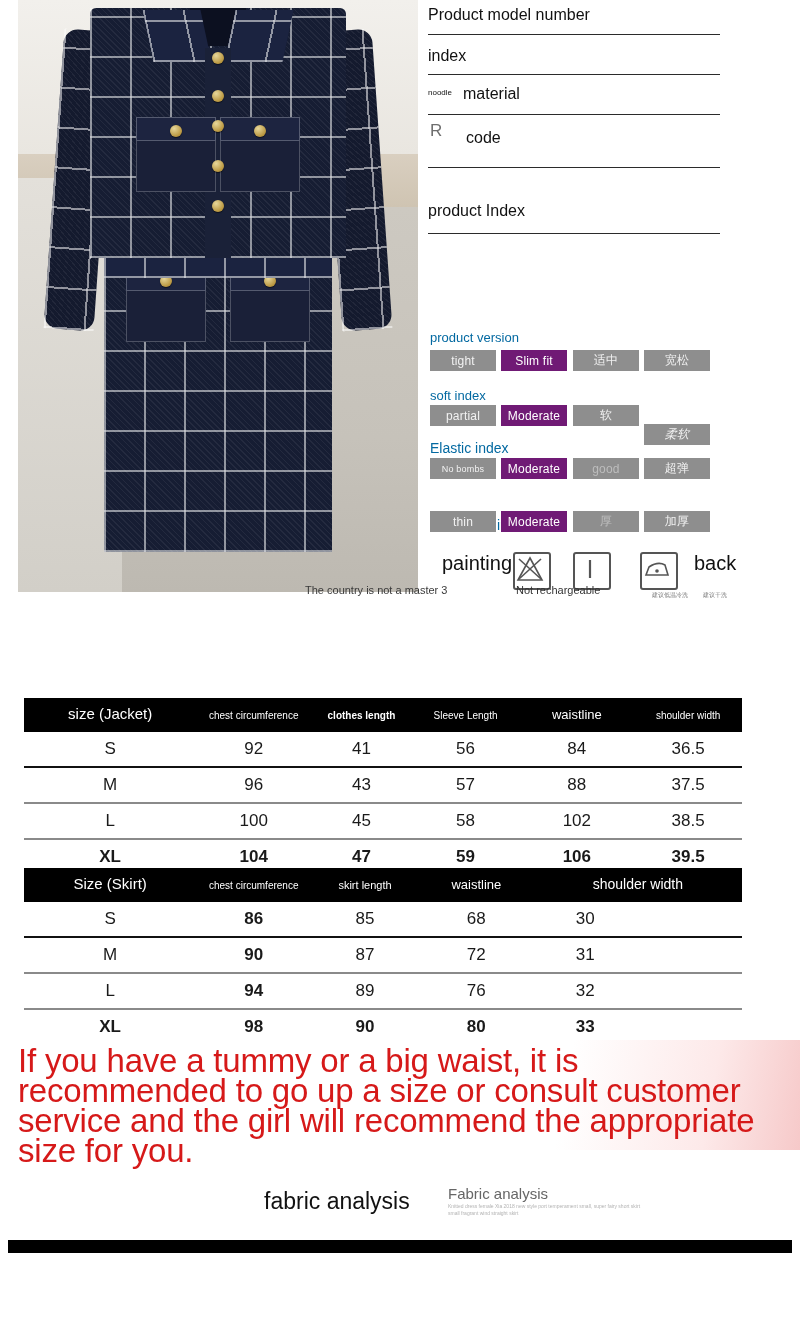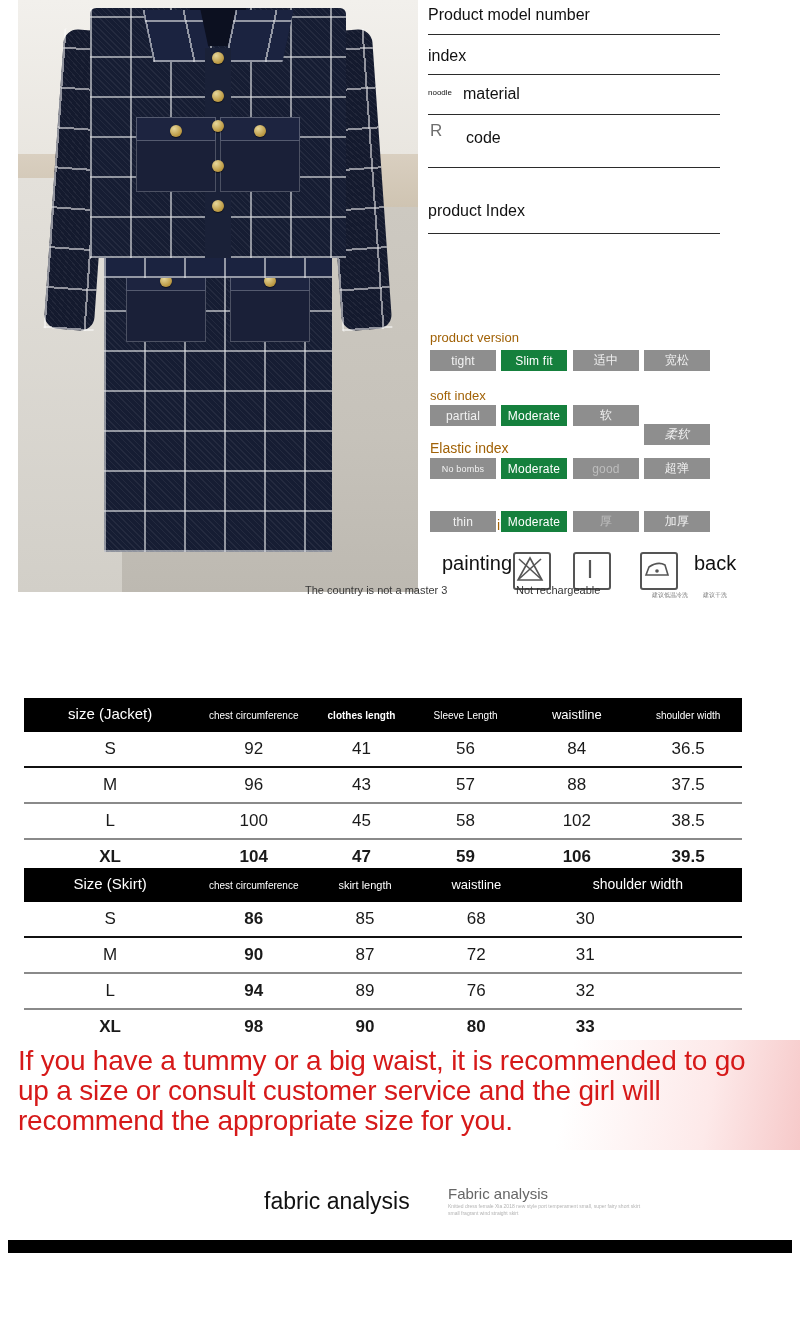--- a/index.html
+++ b/index.html
@@ -72,27 +72,27 @@
   }
 
   
   .spec{position:absolute;left:428px;top:0;width:292px;}
   .spec-row{position:relative;border-bottom:1px solid #2b2b2b;}
   .spec-label{font-size:16px;color:#111;}
   .spec-sub{font-size:8px;color:#111;line-height:8px;}
   .spec-val{font-size:16px;color:#111;}
 
   
-  .idx-title{font-size:13px;color:#a16207;}
+  .idx-title{font-size:13px;color:#0369a1;}
   .pill{
     position:absolute;width:66px;height:21px;background:#8e8e8e;
     color:#f2f2f2;font-size:12px;display:flex;align-items:center;
     justify-content:center;letter-spacing:.2px;
   }
-  .pill.sel{background:#15803d;color:#fff;}
+  .pill.sel{background:#701a75;color:#fff;}
   .pill.faint{color:#bdbdbd;}
 
   
   .care-ico{position:absolute;width:34px;height:34px;border:2px solid #555;
     border-radius:3px;}
   .care-cap{position:absolute;font-size:11px;color:#333;white-space:nowrap;}
   .care-cn{position:absolute;font-size:6px;color:#777;white-space:nowrap;}
   .care-word{position:absolute;font-size:20px;color:#111;}
 
   
@@ -102,21 +102,21 @@
   .th-main{font-size:15px;}
   .th-sm{font-size:10px;line-height:11px;}
   .tbl td{font-size:17px;padding:7px 0;}
   .tbl tr.r1 td{border-bottom:2px solid #111;}
   .tbl tr.r2 td{border-bottom:2px solid #8a8a8a;}
   .tbl tr.r3 td{border-bottom:2px solid #8a8a8a;}
   .tbl td.bold{font-weight:bold;}
 
   .notice{
     position:absolute;left:18px;top:1046px;width:764px;
-    color:#d61919;font-size:28px;line-height:30px;letter-spacing:-.2px;
+    color:#d61919;font-size:33px;line-height:30px;letter-spacing:-.2px;
   }
   .notice-bg{position:absolute;left:0;top:1040px;width:800px;height:110px;
     background:linear-gradient(100deg,#fff 70%,#fde9e9 88%,#f6c9c9 100%);
     z-index:-1;}
 
   .fabric-en{position:absolute;left:264px;top:1188px;font-size:23px;color:#111;}
   .fabric-cn{position:absolute;left:448px;top:1185px;font-size:15px;color:#666;}
   .fabric-note{position:absolute;left:448px;top:1203px;width:200px;font-size:5px;
     line-height:7px;color:#b3b3b3;}
 

